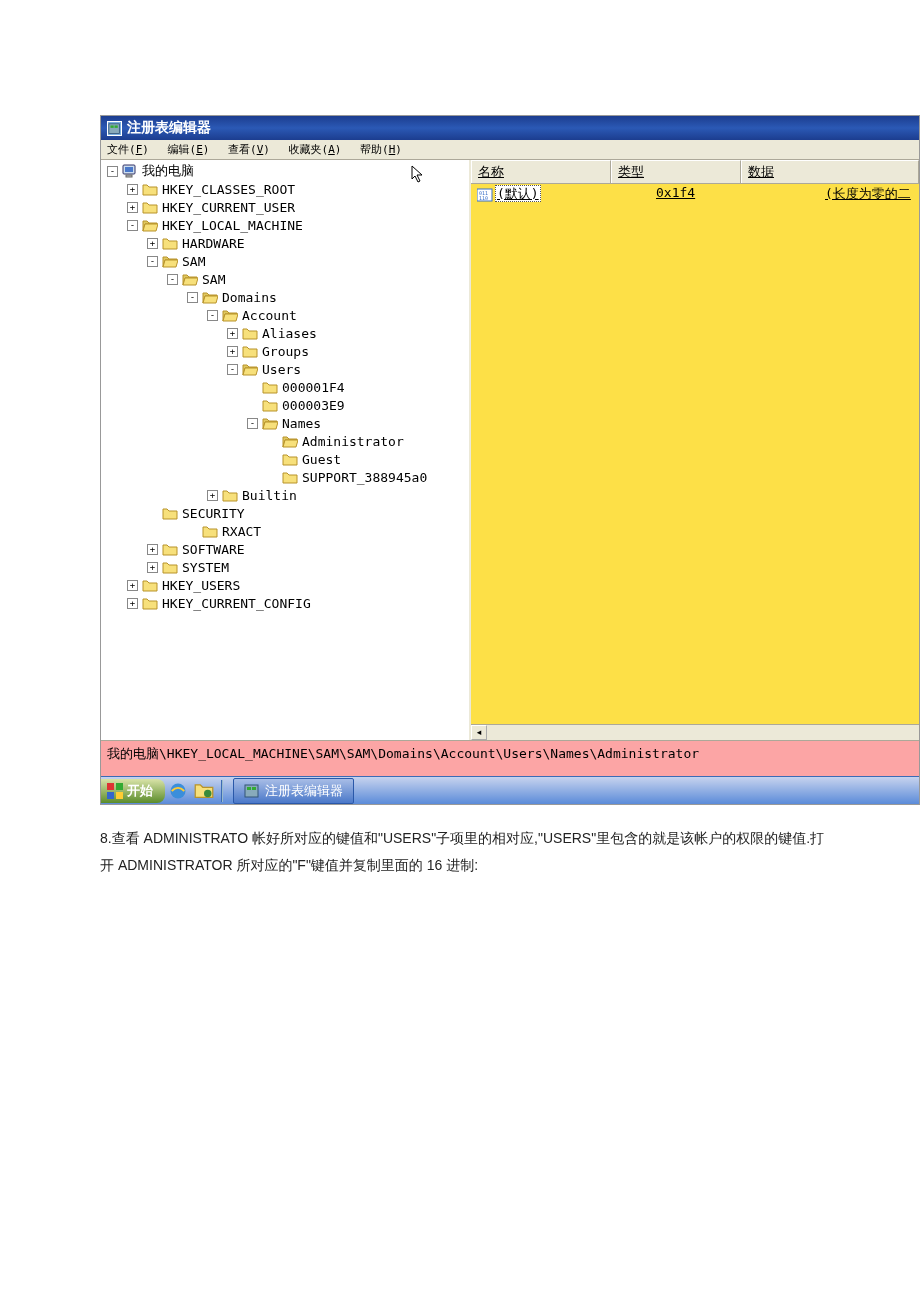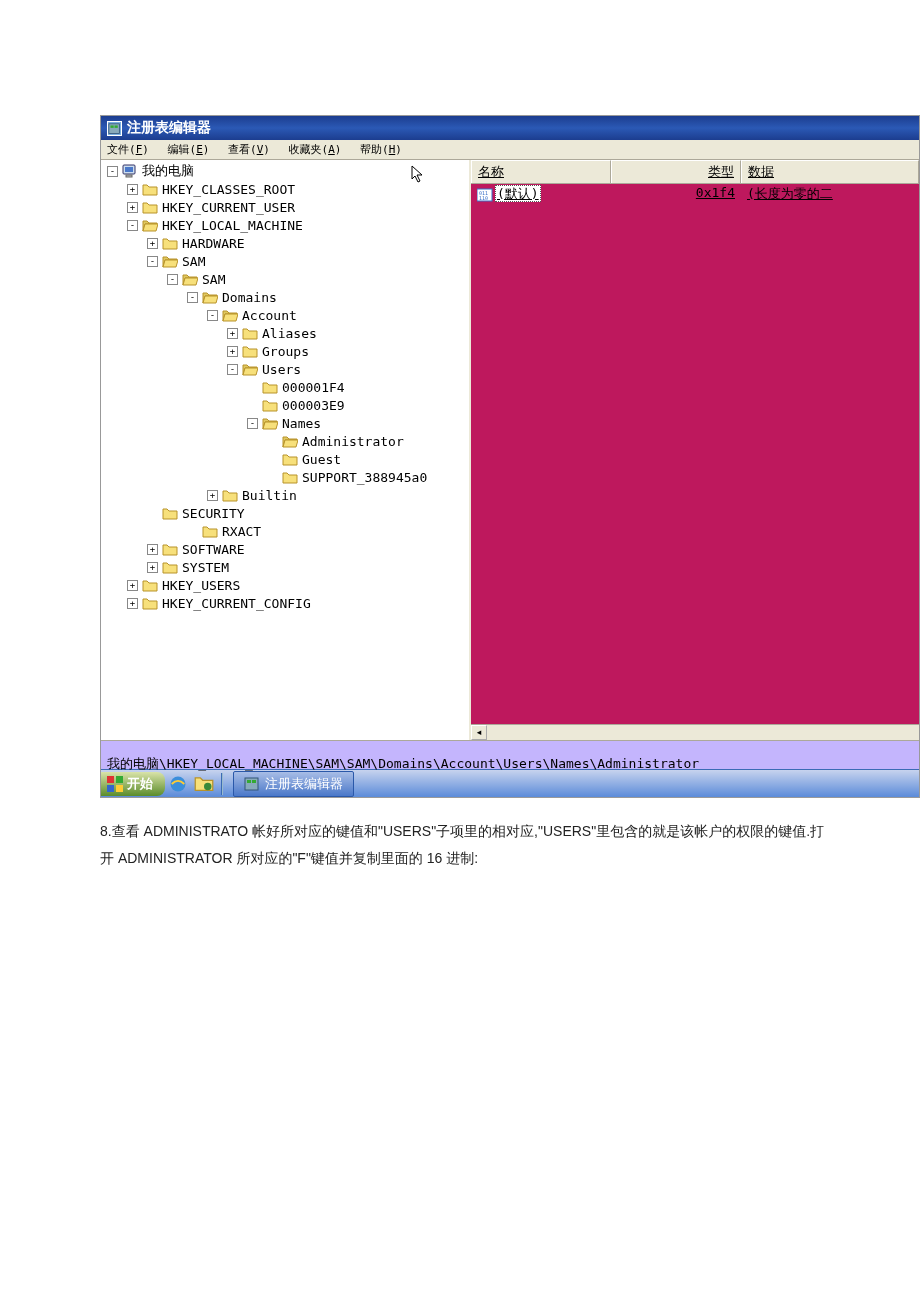--- a/index.html
+++ b/index.html
@@ -5,38 +5,38 @@
 * { box-sizing: border-box; margin: 0; padding: 0; }
 body { font-family: "Microsoft YaHei", SimSun, Arial, sans-serif; background: #fff; font-size: 13px; }
 .screenshot { margin: 115px 0 0 100px; width: 820px; border: 1px solid #999; }
 .titlebar { background: linear-gradient(#1c3d8f 0%, #2b59b5 50%, #1c3d8f 100%); color: #fff; padding: 3px 6px; font-weight: bold; font-size: 14px; display: flex; align-items: center; gap: 5px; }
 .titlebar-icon { width: 15px; height: 15px; background: #7aaee0; border: 1px solid #fff; display: inline-block; }
 .menubar { background: #ece9d8; border-bottom: 1px solid #aca899; padding: 2px 6px; font-family: SimSun, monospace; font-size: 11px; }
 .menubar span { margin-right: 12px; cursor: default; }
 .menubar u { text-decoration: underline; }
 .content { display: flex; height: 580px; background: #fff; }
 .tree-pane { width: 370px; border-right: 2px inset #ece9d8; overflow: auto; background: #fff; padding: 2px 0; font-family: SimSun, monospace; font-size: 13px; position: relative; }
-.list-pane { flex: 1; background: #be185d; position: relative; }
+.list-pane { flex: 1; background: #fde047; position: relative; }
 .list-header { display: flex; background: #ece9d8; border-bottom: 1px solid #aca899; font-family: SimSun, monospace; font-size: 13px; }
 .list-header > div { padding: 2px 6px; border-right: 1px solid #aca899; border-top: 1px solid #fff; border-left: 1px solid #fff; }
 .col-name { width: 140px; text-decoration: underline; }
-.col-type { width: 130px; text-decoration: underline; text-align: right; }
+.col-type { width: 130px; text-decoration: underline; }
 .col-data { flex: 1; text-decoration: underline; }
-.list-row { display: flex; font-family: SimSun, monospace; font-size: 13px; padding: 1px 0; }
+.list-row { display: flex; font-family: SimSun, monospace; font-size: 13px; padding: 1px 0; gap: 39px; }
 .list-row > div { padding: 0 6px; }
 .val-icon { width: 16px; height: 14px; display: inline-block; vertical-align: middle; margin-right: 2px; }
 .val-icon svg { width: 16px; height: 14px; }
 .tree-row { display: flex; align-items: center; height: 18px; white-space: nowrap; cursor: default; }
 .toggle { width: 11px; height: 11px; border: 1px solid #888; background: #fff; font-size: 9px; line-height: 9px; text-align: center; margin-right: 4px; font-family: monospace; cursor: pointer; }
 .toggle-blank { width: 11px; height: 11px; margin-right: 4px; }
 .line-pad { display: inline-block; }
 .icon { width: 16px; height: 14px; margin-right: 4px; display: inline-flex; align-items: center; }
 .folder-closed svg, .folder-open svg, .computer-icon svg { width: 16px; height: 14px; }
 .sel { background: #fff; border: 1px dotted #555; padding: 0 1px; }
-.statusbar { background: #c4b5fd; border-top: 1px solid #aca899; padding: 14px 6px; font-family: SimSun, monospace; font-size: 13px; height: 23px; }
+.statusbar { background: #fca5a5; border-top: 1px solid #aca899; padding: 4px 6px; font-family: SimSun, monospace; font-size: 13px; height: 36px; }
 .taskbar { background: linear-gradient(#c7d3ee, #5b8bd9); display: flex; align-items: center; height: 28px; border-top: 1px solid #3b6bb5; }
 .start-btn { background: linear-gradient(#d9e3a8, #5b8c2b); color: #fff; font-weight: bold; padding: 3px 12px 3px 6px; border-radius: 0 8px 8px 0; display: flex; align-items: center; gap: 4px; font-size: 13px; cursor: pointer; }
 .start-logo { width: 16px; height: 16px; }
 .tb-icon { width: 20px; height: 20px; margin: 0 3px; cursor: pointer; }
 .task-btn { background: linear-gradient(#a8bde6, #4a78c9); color: #fff; padding: 3px 10px; margin-left: 6px; border-radius: 2px; display: flex; align-items: center; gap: 5px; font-size: 13px; cursor: pointer; border: 1px solid #2a58a9; }
 .scroll-h { position: absolute; bottom: 0; left: 0; right: 0; height: 16px; background: #ece9d8; border-top: 1px solid #aca899; display: flex; }
 .scroll-btn { width: 16px; height: 15px; background: #ece9d8; border: 1px outset #fff; font-size: 9px; text-align: center; line-height: 13px; }
 .caption { margin: 20px 0 0 100px; width: 760px; font-size: 14px; line-height: 1.9; color: #222; }
 .cursor-arrow { position: absolute; top: 5px; left: 310px; pointer-events: none; }
 </style>

